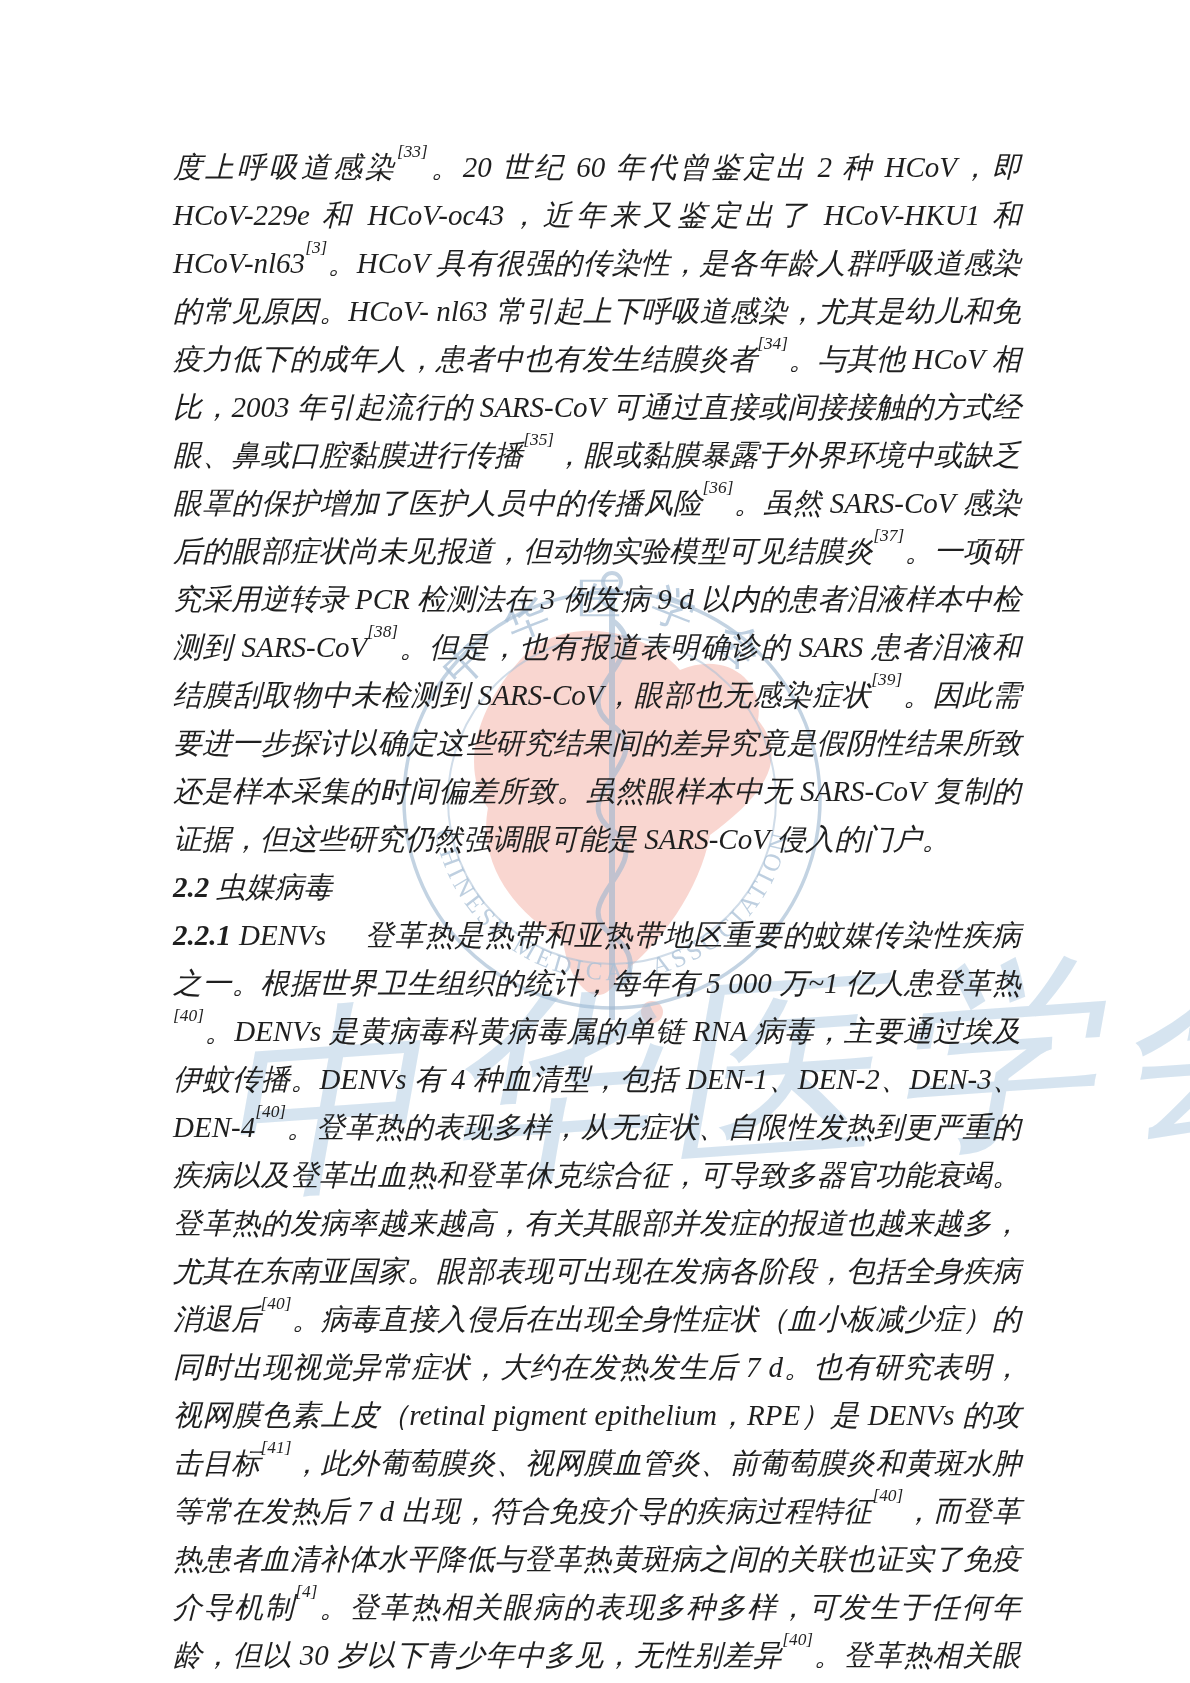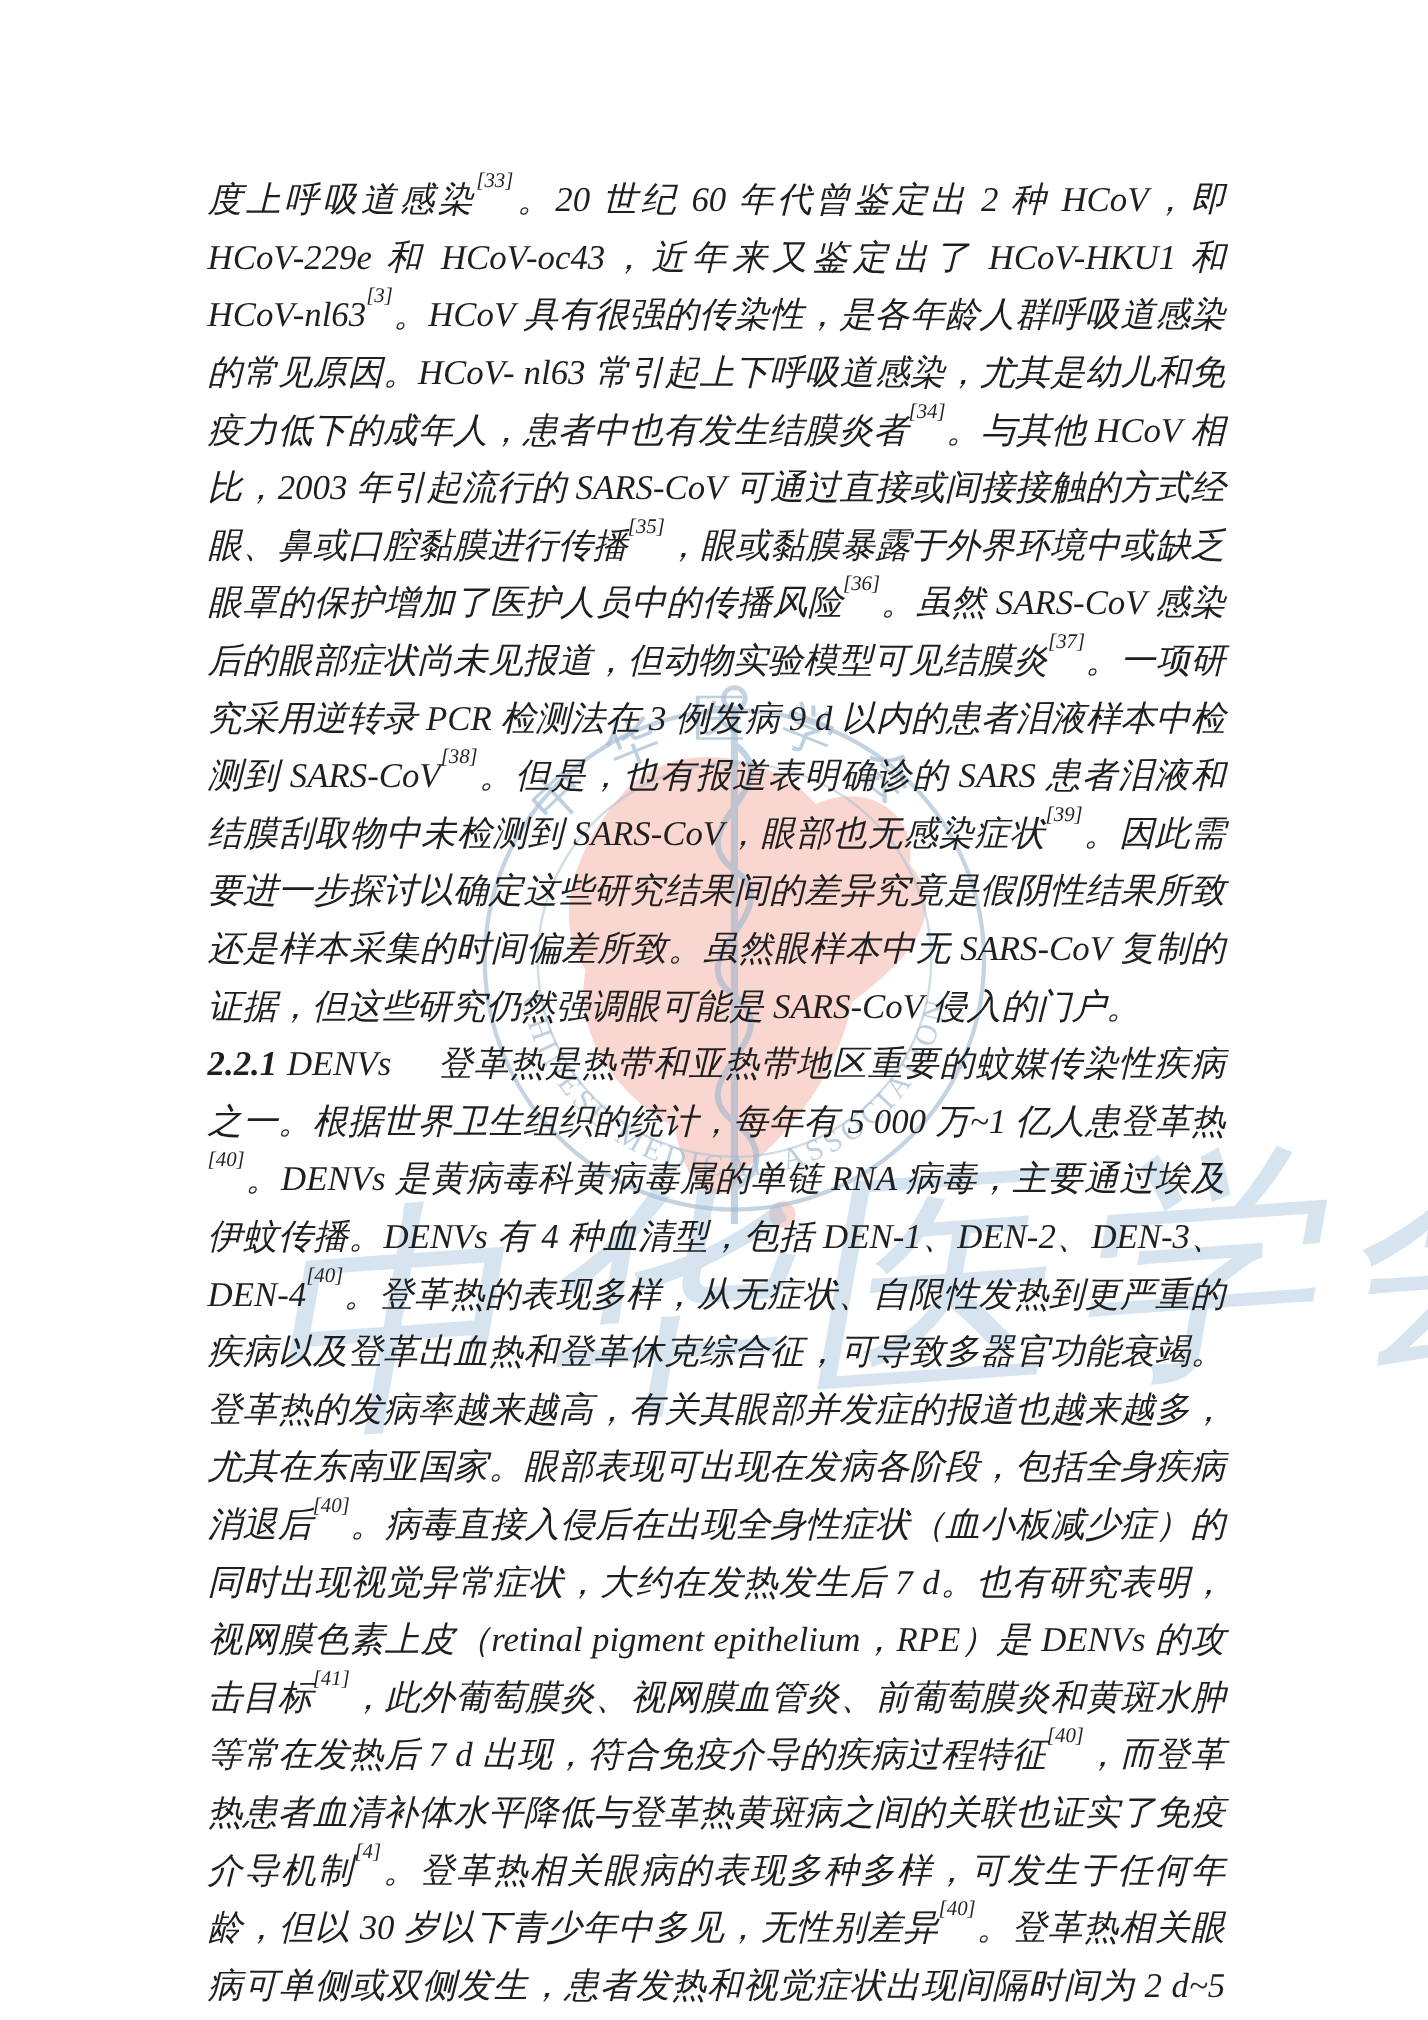--- a/index.html
+++ b/index.html
@@ -104,16 +104,17 @@
     </text>
     <text font-size="25" fill="#a9c0d6" opacity="0.75" letter-spacing="4" style="font-family:'Liberation Serif','DejaVu Serif',serif">
       <textPath href="#arcBottom" startOffset="50%" text-anchor="middle">CHINESE MEDICAL ASSOCIATION</textPath>
     </text>
   </svg>
 
   <div class="script-wm">中华医学会</div>
 
   <div class="content">
       <p class="body"><span>度上呼吸道感染</span><sup>[33]</sup><span>。20 世纪 60 年代曾鉴定出 2 种 HCoV，即 HCoV-229e 和 HCoV-oc43，近年来又鉴定出了 HCoV-HKU1 和 HCoV-nl63</span><sup>[3]</sup><span>。HCoV 具有很强的传染性，是各年龄人群呼吸道感染的常见原因。HCoV- nl63 常引起上下呼吸道感染，尤其是幼儿和免疫力低下的成年人，患者中也有发生结膜炎者</span><sup>[34]</sup><span>。与其他 HCoV 相比，2003 年引起流行的 SARS-CoV 可通过直接或间接接触的方式经眼、鼻或口腔黏膜进行传播</span><sup>[35]</sup><span>，眼或黏膜暴露于外界环境中或缺乏眼罩的保护增加了医护人员中的传播风险</span><sup>[36]</sup><span>。虽然 SARS-CoV 感染后的眼部症状尚未见报道，但动物实验模型可见结膜炎</span><sup>[37]</sup><span>。一项研究采用逆转录 PCR 检测法在 3 例发病 9 d 以内的患者泪液样本中检测到 SARS-CoV</span><sup>[38]</sup><span>。但是，也有报道表明确诊的 SARS 患者泪液和结膜刮取物中未检测到 SARS-CoV，眼部也无感染症状</span><sup>[39]</sup><span>。因此需要进一步探讨以确定这些研究结果间的差异究竟是假阴性结果所致还是样本采集的时间偏差所致。虽然眼样本中无 SARS-CoV 复制的证据，但这些研究仍然强调眼可能是 SARS-CoV 侵入的门户。</span></p>
+      <p class="heading"><b>2.2</b><span> 虫媒病毒</span></p>
       <p class="body"><b>2.2.1</b><span> DENVs　 登革热是热带和亚热带地区重要的蚊媒传染性疾病之一。根据世界卫生组织的统计，每年有 5 000 万~1 亿人患登革热</span><sup>[40]</sup><span>。DENVs 是黄病毒科黄病毒属的单链 RNA 病毒，主要通过埃及伊蚊传播。DENVs 有 4 种血清型，包括 DEN-1、DEN-2、DEN-3、DEN-4</span><sup>[40]</sup><span>。登革热的表现多样，从无症状、自限性发热到更严重的疾病以及登革出血热和登革休克综合征，可导致多器官功能衰竭。登革热的发病率越来越高，有关其眼部并发症的报道也越来越多，尤其在东南亚国家。眼部表现可出现在发病各阶段，包括全身疾病消退后</span><sup>[40]</sup><span>。病毒直接入侵后在出现全身性症状（血小板减少症）的同时出现视觉异常症状，大约在发热发生后 7 d。也有研究表明，视网膜色素上皮（retinal pigment epithelium，RPE）是 DENVs 的攻击目标</span><sup>[41]</sup><span>，此外葡萄膜炎、视网膜血管炎、前葡萄膜炎和黄斑水肿等常在发热后 7 d 出现，符合免疫介导的疾病过程特征</span><sup>[40]</sup><span>，而登革热患者血清补体水平降低与登革热黄斑病之间的关联也证实了免疫介导机制</span><sup>[4]</sup><span>。登革热相关眼病的表现多种多样，可发生于任何年龄，但以 30 岁以下青少年中多见，无性别差异</span><sup>[40]</sup><span>。登革热相关眼病可单侧或双侧发生，患者发热和视觉症状出现间隔时间为 2 d~5 个月</span></p>
     </div>
 
 </div>
 
 </body></html>

